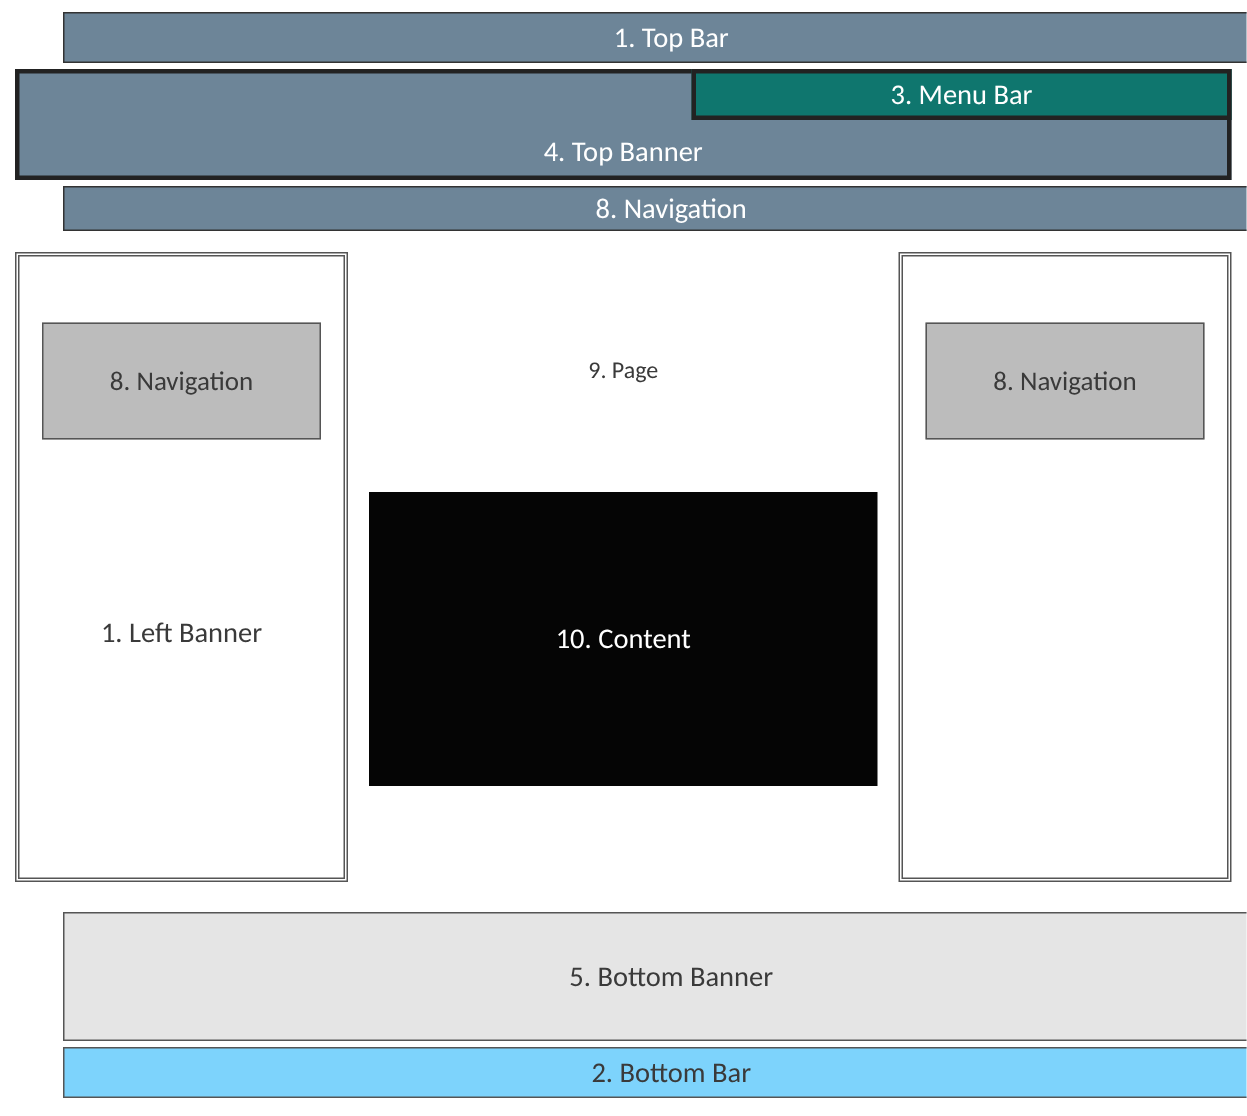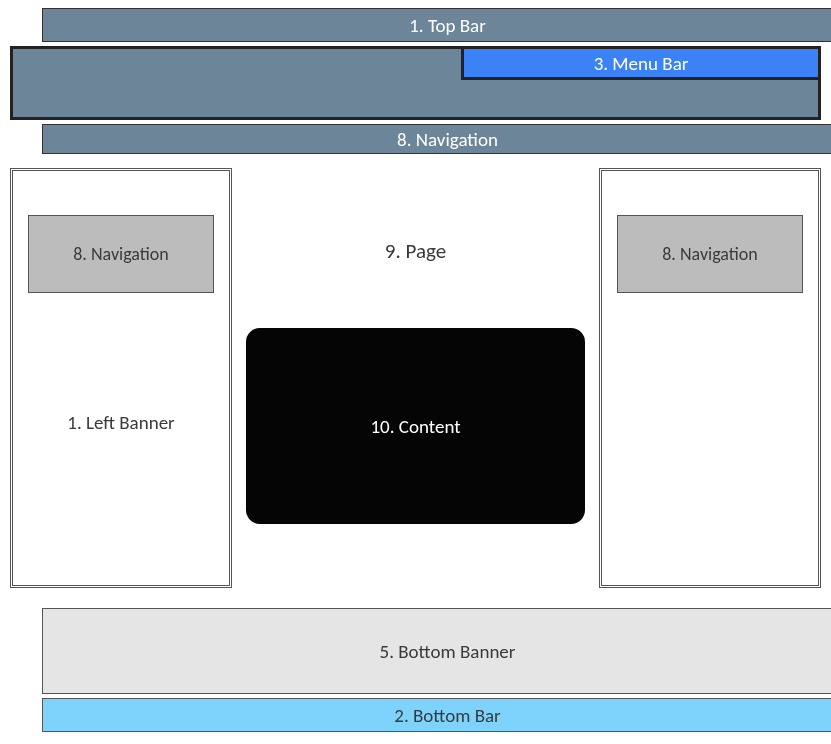--- a/index.html
+++ b/index.html
@@ -33,21 +33,21 @@
     background: #6d8598;
     height: 74px;
     width: 100%;
   }
   .menu-bar {
     position: absolute;
     top: -3px;
     right: -3px;
     width: 360px;
     height: 34px;
-    background: #3b82f6;
+    background: #0f766e;
     border: 3px solid #222;
     color: #fff;
     display: flex;
     align-items: center;
     justify-content: center;
     font-size: 19px;
   }
   .top-banner-label {
     position: absolute;
     left: 0; right: 0; bottom: 4px;
@@ -101,36 +101,35 @@
   }
   .center {
     flex: 1;
     position: relative;
   }
   .page-label {
     position: absolute;
     top: 70px;
     left: 0; right: 0;
     text-align: center;
-    font-size: 21px;
+    font-size: 16px;
     color: #3a3a3a;
   }
   .content-box {
     position: absolute;
     top: 160px;
     left: 6px;
     right: 6px;
     height: 196px;
     background: #050505;
     color: #fff;
     display: flex;
     align-items: center;
     justify-content: center;
     font-size: 19px;
-    border-radius: 14px;
   }
   
   .bottom-banner {
     background: #e5e5e5;
     border: 1px solid #555;
     height: 86px;
     width: 100%;
     margin-top: 20px;
   }
   .bottom-bar {
@@ -145,20 +144,21 @@
 <body>
 
 <div class="region top-bar">
   <span>1. Top Bar</span>
 </div>
 
 <div class="top-banner-wrap">
   <div class="menu-bar">
     <span>3. Menu Bar</span>
   </div>
+  <div class="top-banner-label">4. Top Banner</div>
 </div>
 
 <div class="region nav-top">
   <span>8. Navigation</span>
 </div>
 
 <div class="middle">
 
   <div class="side">
     <div class="side-nav">

